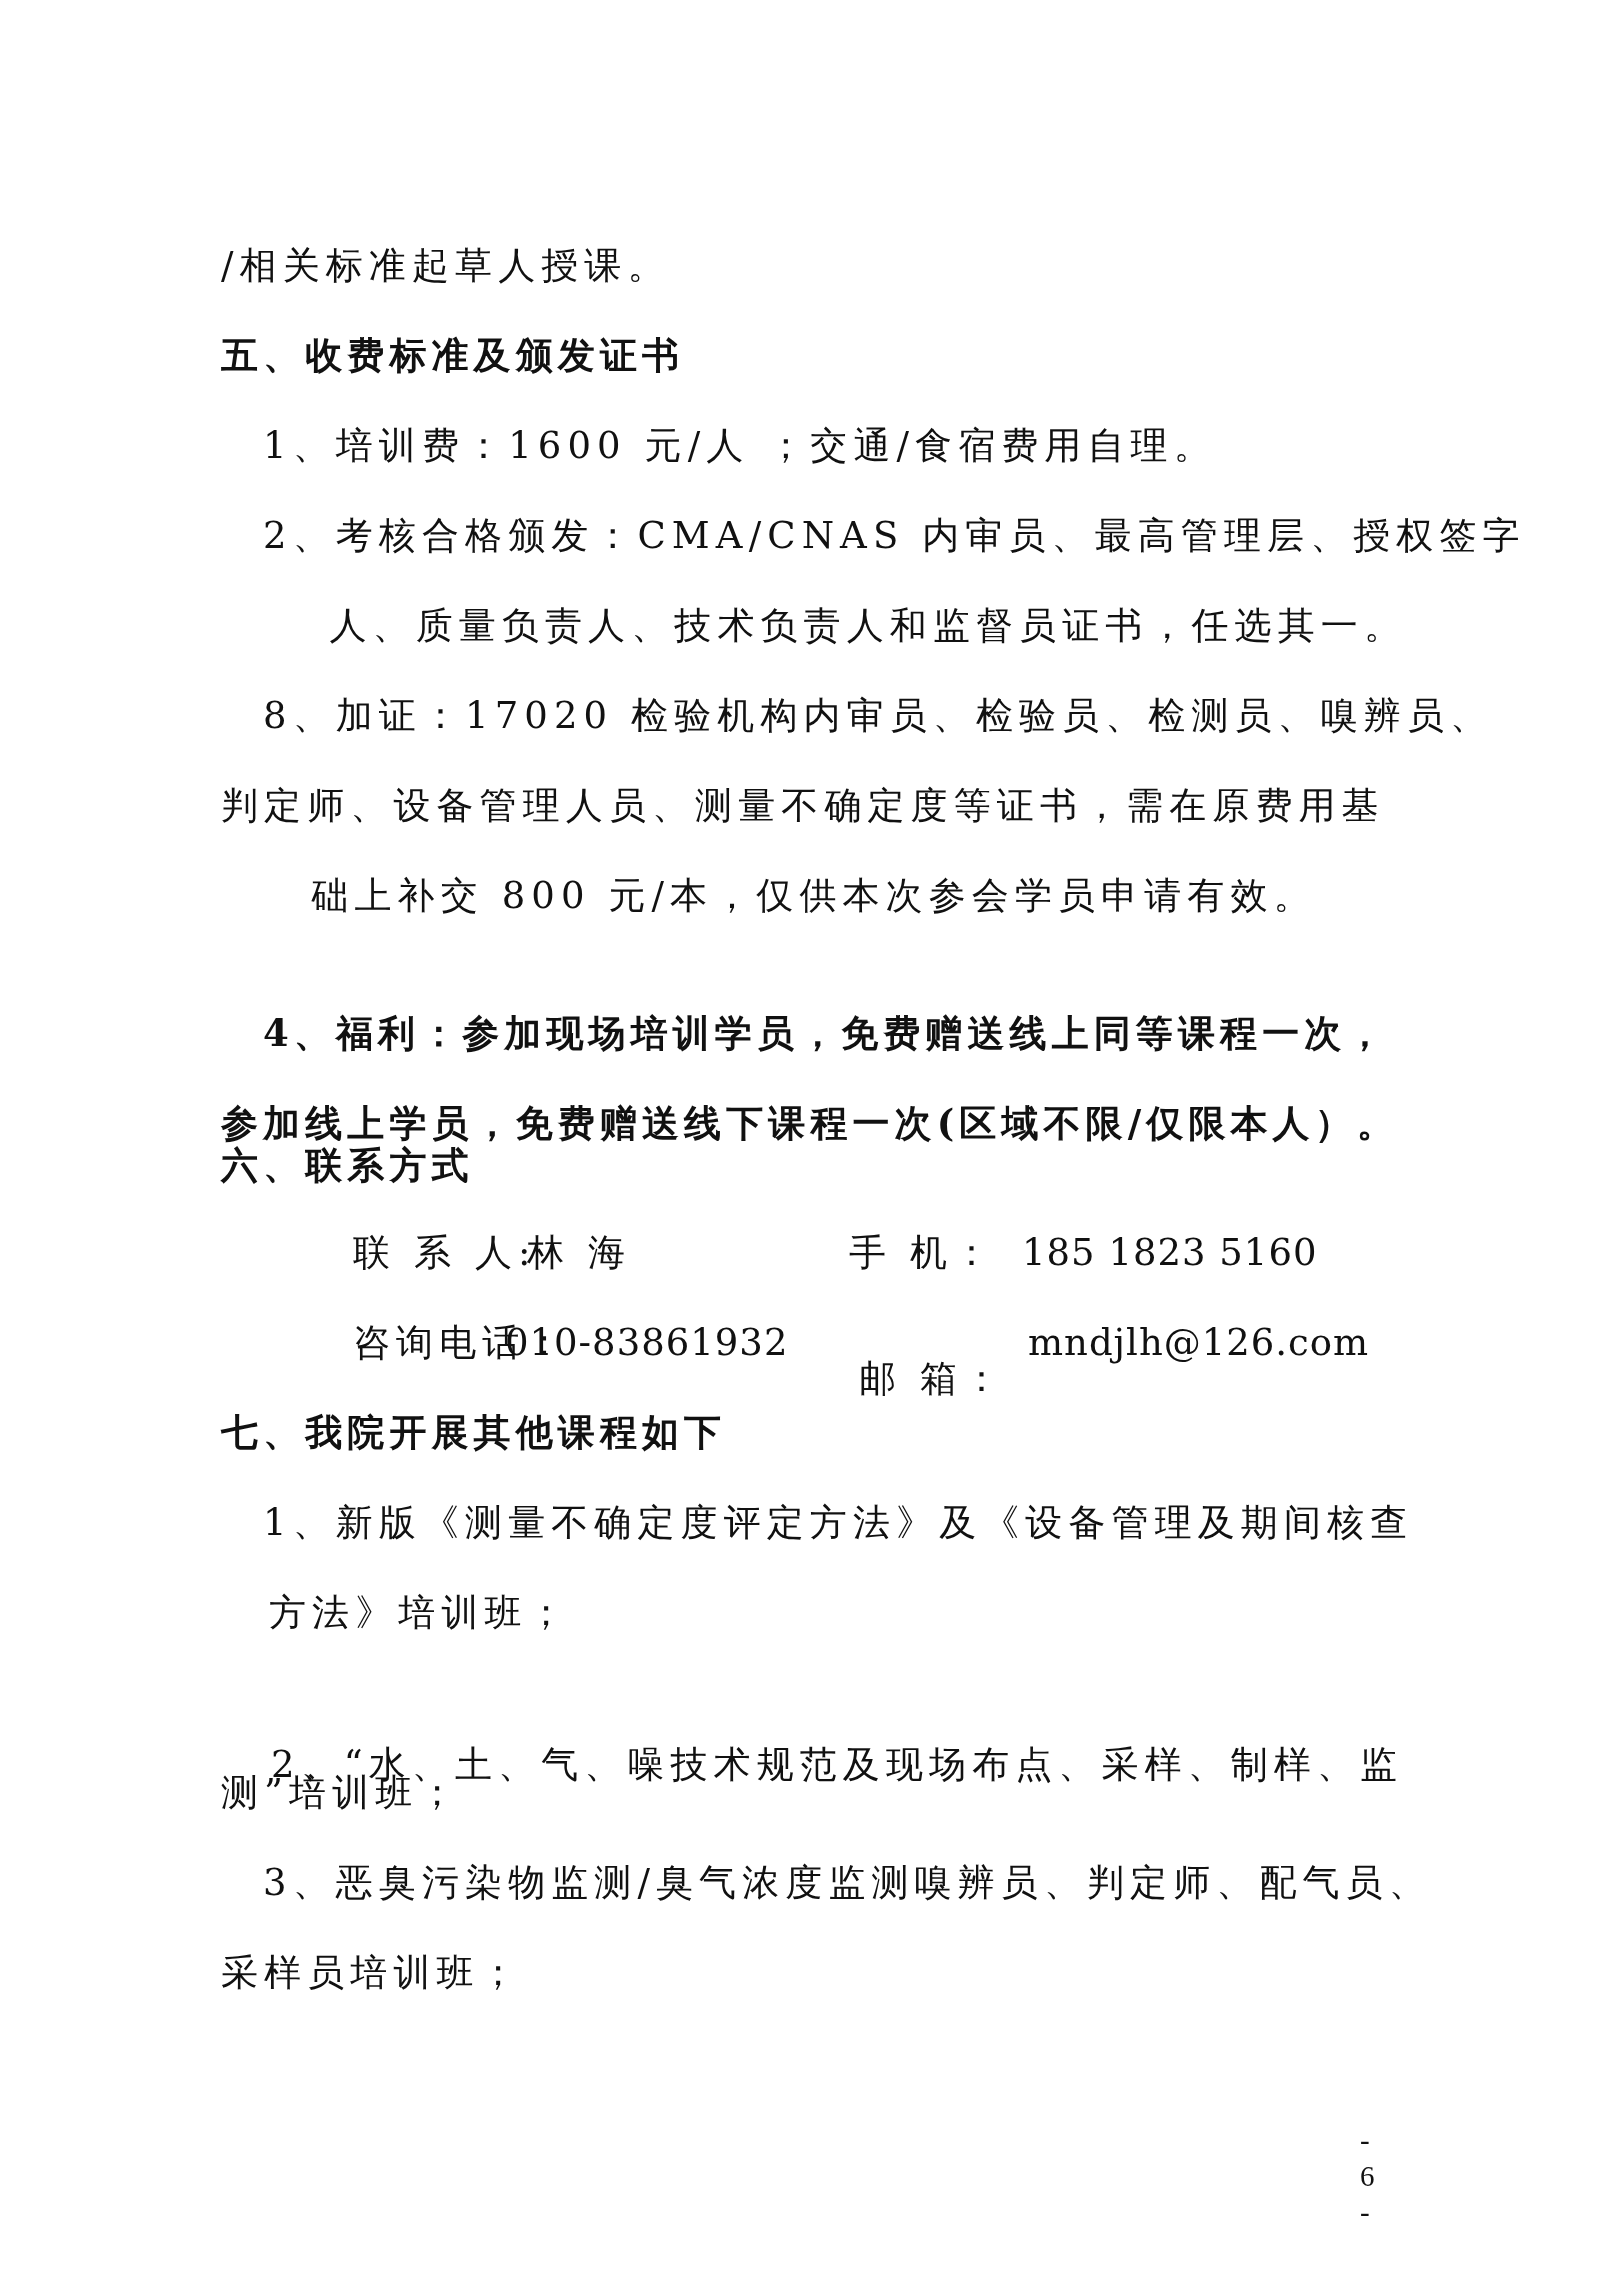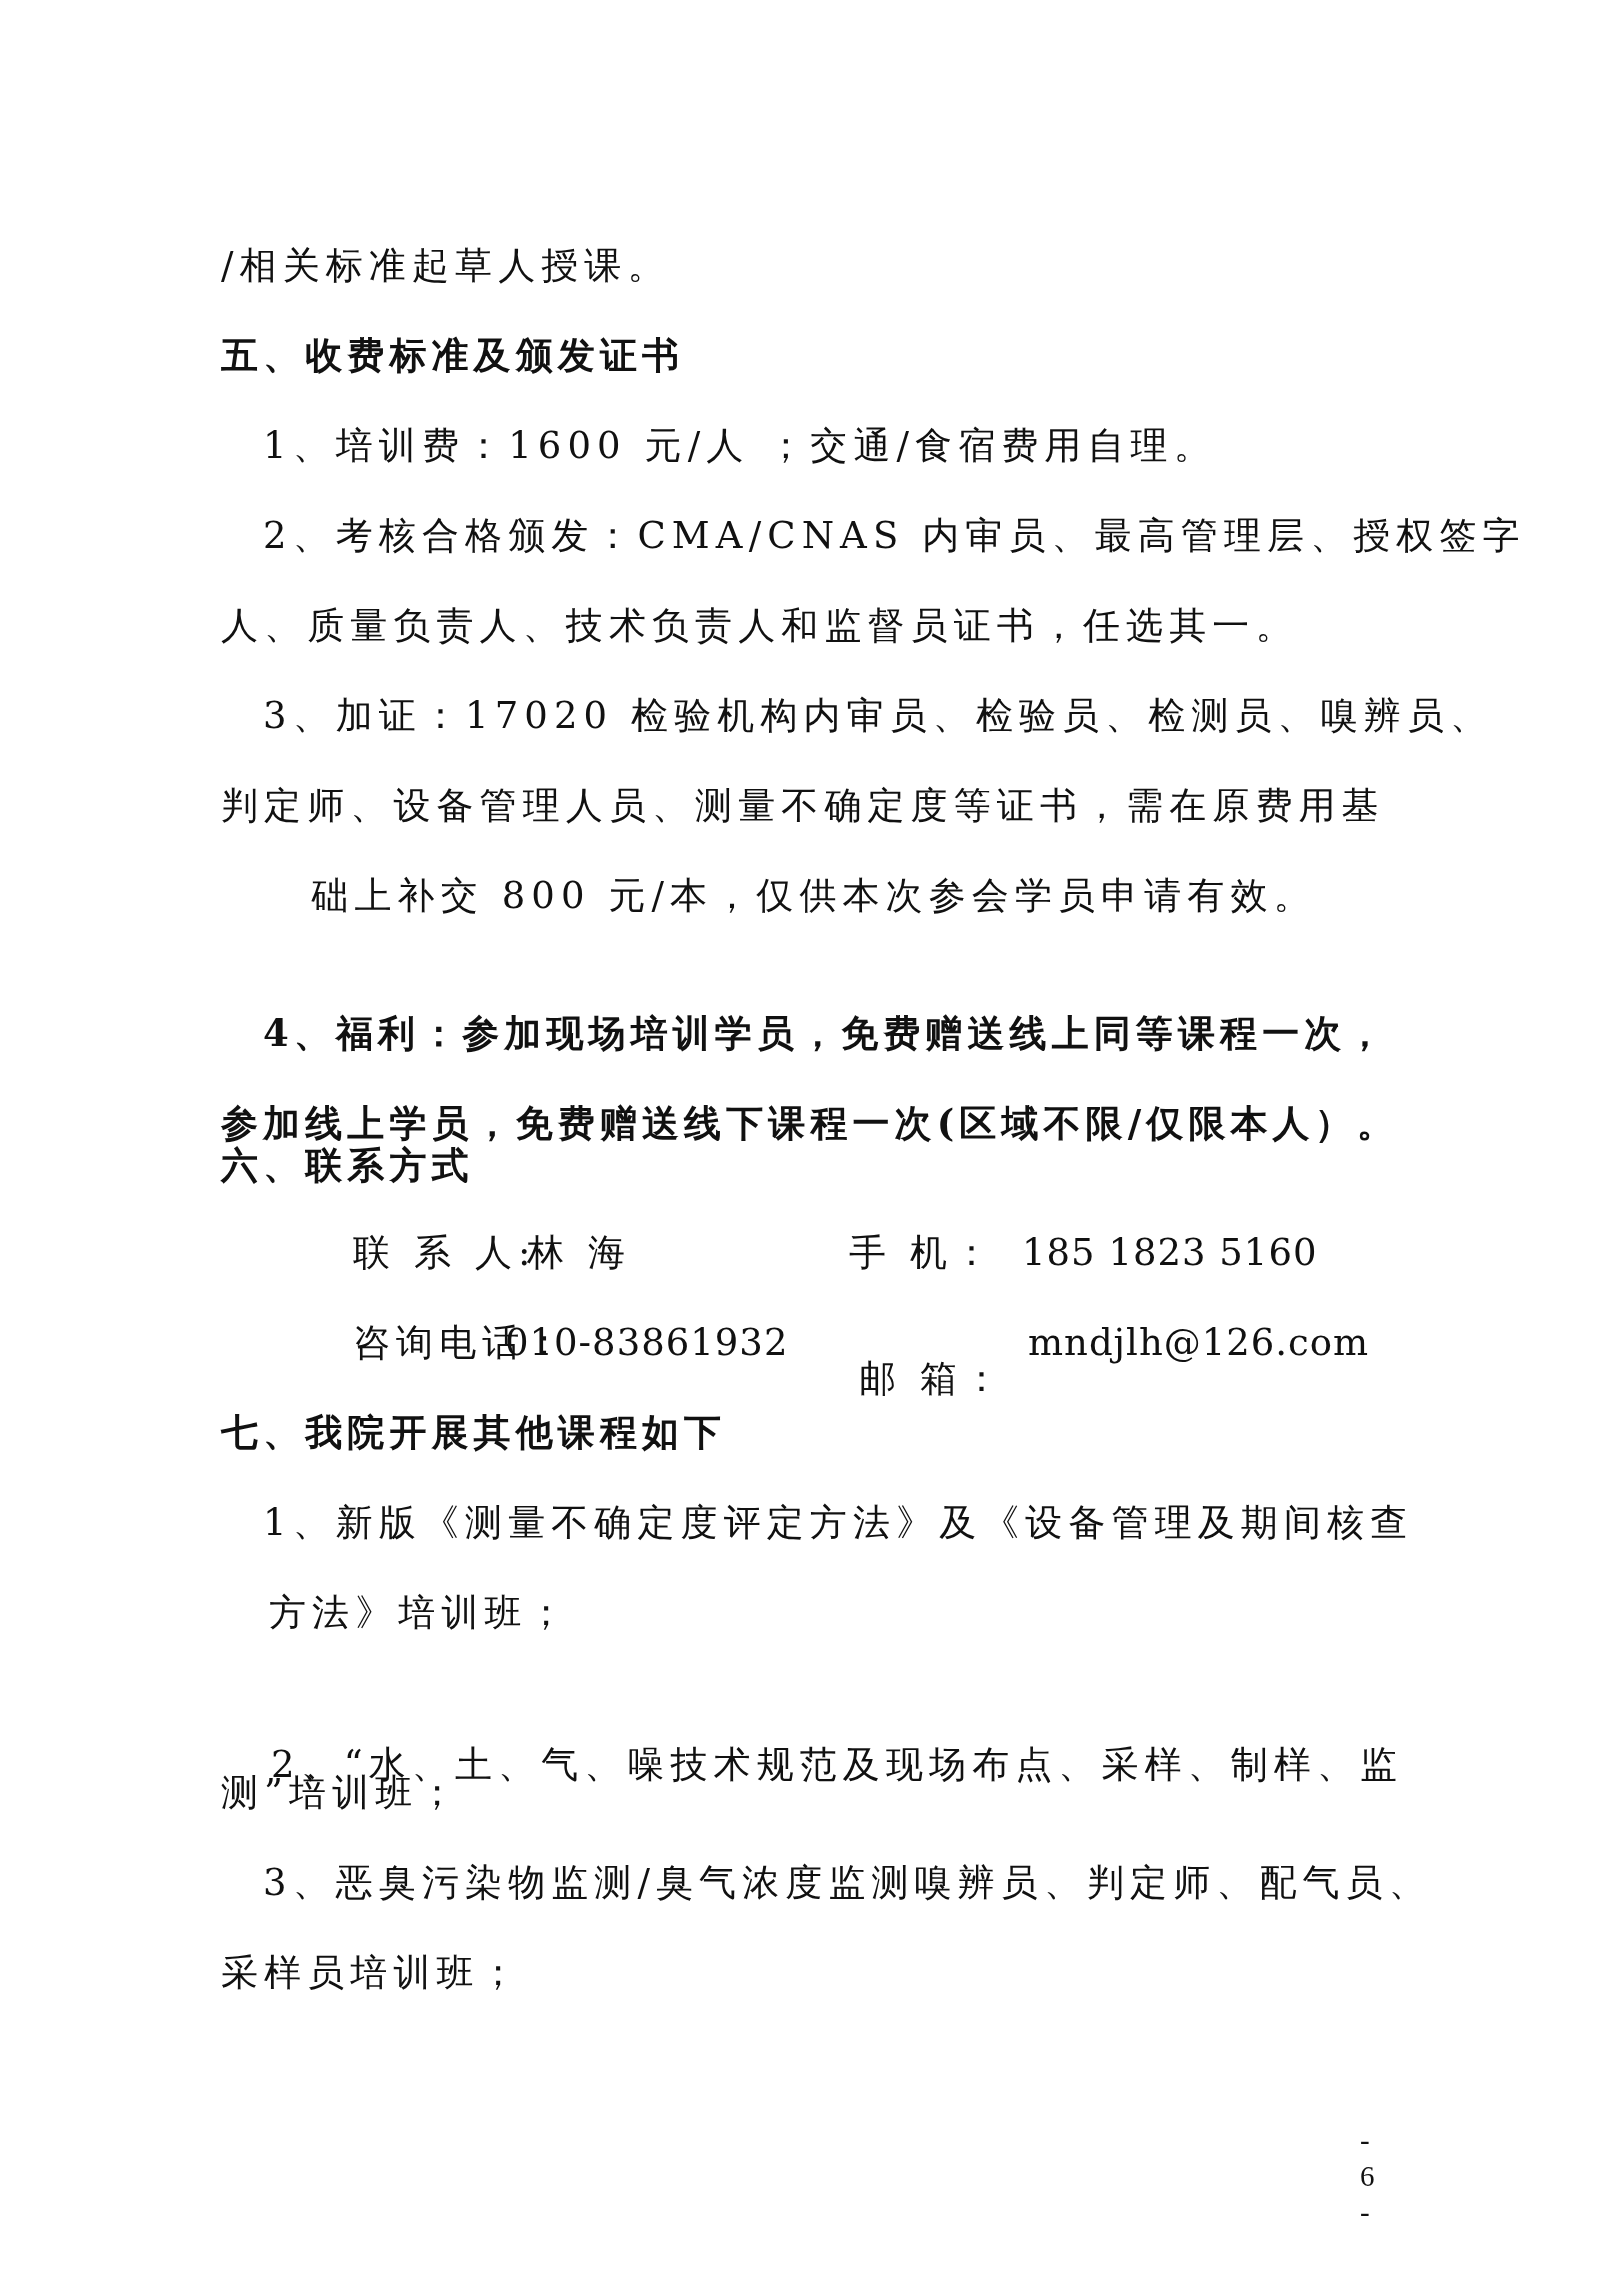--- a/index.html
+++ b/index.html
@@ -58,22 +58,22 @@
 <body>
 
 <div class="page">
 
   <div class="line" style="top:240px;">/相关标准起草人授课。</div>
 
   <div class="line heading" style="top:330px;">五、收费标准及颁发证书</div>
 
   <div class="line indent" style="top:420px;">1、培训费：1600 元/人 ；交通/食宿费用自理。</div>
   <div class="line indent" style="top:510px;">2、考核合格颁发：CMA/CNAS 内审员、最高管理层、授权签字</div>
-  <div class="line" style="top:600px;">人、质量负责人、技术负责人和监督员证书，任选其一。</div>
-  <div class="line indent" style="top:690px;">3、加证：17020 检验机构内审员、检验员、检测员、嗅辨员、</div>
+  <div class="line" style="top:600px;text-align:right;">人、质量负责人、技术负责人和监督员证书，任选其一。</div>
+  <div class="line indent" style="top:690px;">8、加证：17020 检验机构内审员、检验员、检测员、嗅辨员、</div>
   <div class="line" style="top:780px;">判定师、设备管理人员、测量不确定度等证书，需在原费用基</div>
   <div class="line" style="top:870px;text-align:center;">础上补交 800 元/本，仅供本次参会学员申请有效。</div>
   <div class="line indent bold" style="top:960px;">4、福利：参加现场培训学员，免费赠送线上同等课程一次，</div>
   <div class="line bold" style="top:1050px;">参加线上学员，免费赠送线下课程一次(区域不限/仅限本人）。</div>
 
   <div class="line heading" style="top:1140px;">六、联系方式</div>
 
   <div>
     <span class="contact" style="left:353px; top:1227px;">联 系 人:</span>
     <span class="contact" style="left:527px; top:1227px;">林  海</span>

